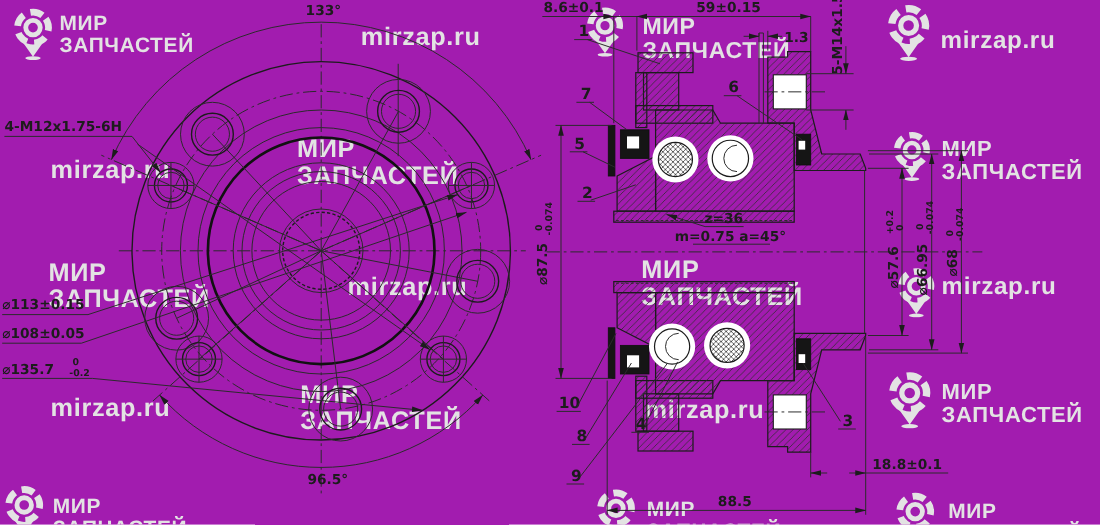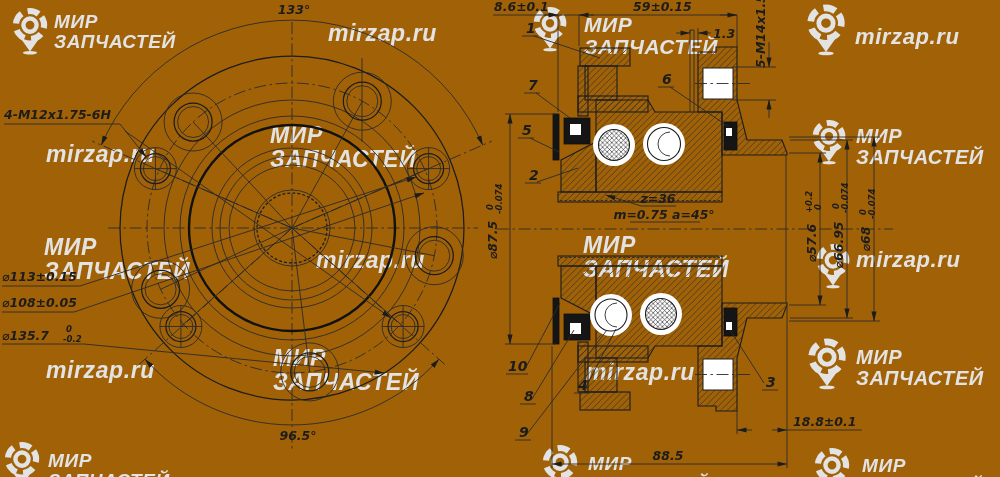--- a/index.html
+++ b/index.html
@@ -1,17 +1,17 @@
 <!DOCTYPE html>
 <html><head>
 <meta charset="utf-8">
 <style>
   html,body{margin:0;padding:0;background:#fff;}
-  #stage{position:relative;width:1000px;height:477px;background:#a16207;overflow:hidden;
-         font-family:"Liberation Sans",sans-serif;font-style:italic;}
+  #stage{position:relative;width:1000px;height:477px;background:#a21caf;overflow:hidden;
+         font-family:"Liberation Sans",sans-serif;}
   #wm-layer{position:absolute;left:0;top:0;width:1000px;height:477px;z-index:0;
             color:#e3e3e3;font-weight:bold;}
   .wm-text{line-height:1.04;letter-spacing:.6px;white-space:nowrap;font-family:"Liberation Sans",sans-serif;}
   #drawing{position:absolute;left:0;top:0;z-index:1;}
   text{font-family:"DejaVu Sans",sans-serif;fill:#1c1c1c;}
   .dim{font-size:12.5px;font-weight:bold;}
   .dim-small{font-size:8.5px;font-weight:bold;}
   .callout{font-size:14px;font-weight:bold;}
   .thin{stroke:#2a2a2a;stroke-width:0.9;fill:none;}
   .med{stroke:#1c1c1c;stroke-width:1.25;fill:none;}

